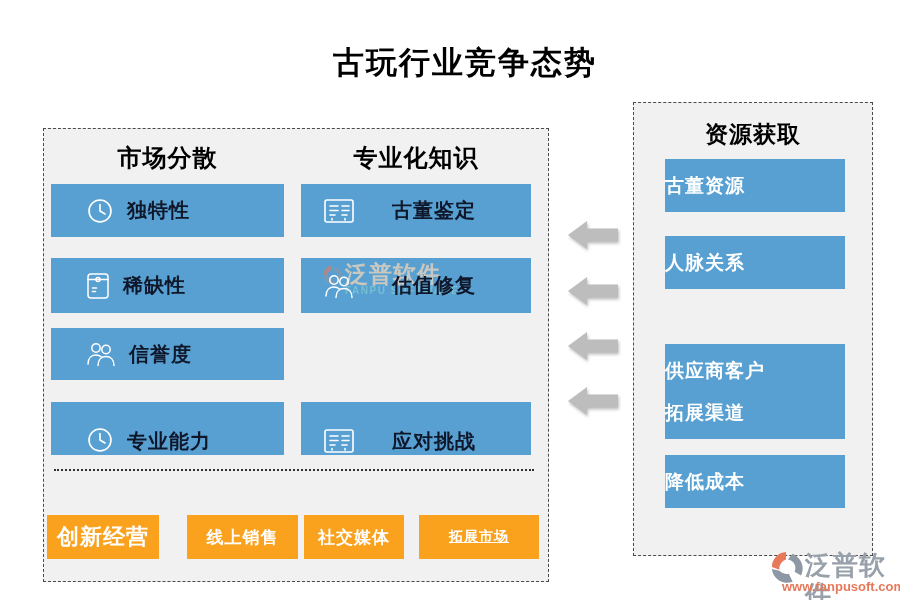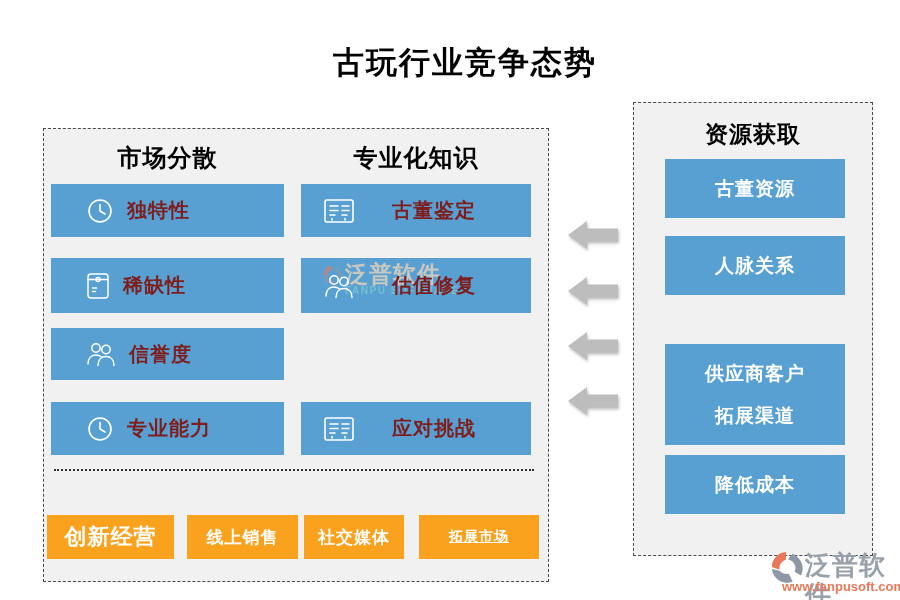--- a/index.html
+++ b/index.html
@@ -18,49 +18,49 @@
   #right-panel{left:633px;top:102px;width:240px;height:454px;}
   .col-header{
     position:absolute;top:13px;height:28px;font-size:24px;font-weight:bold;color:#000;
     text-align:center;letter-spacing:1px;
   }
   .hdr-a{left:7px;width:233px;}
   .hdr-b{left:257px;width:230px;}
   .hdr-r{left:0;width:238px;top:16px;font-size:23px;}
   .btn-blue{
     position:absolute;background:#58a0d2;display:flex;align-items:center;
-    color:#7f1d1d;
+    color:#0f172a;
   }
   .btn-blue .lbl{
     font-size:20px;font-weight:bold;position:relative;z-index:3;letter-spacing:1px;
   }
   .col-a{left:7px;width:233px;}
   .col-b{left:257px;width:230px;}
   .col-a .ic{margin-left:34px;}
   .col-a .lbl{margin-left:12px;}
   .col-b .ic{margin-left:22px;}
   .col-b .lbl{flex:1;text-align:center;padding-right:18px;}
   .ic{display:flex;align-items:center;position:relative;z-index:3;}
   .r1{top:55px;height:53px;} .r2{top:129px;height:55px;}
-  .r3{top:199px;height:52px;} .r4{top:273px;height:53px;}
+  .r3{top:199px;height:52px;} .r4{top:273px;height:53px;align-items:flex-end;}
   .rp-btn{
-    position:absolute;left:31px;width:180px;height:59px;background:#58a0d2;
-    display:flex;align-items:center;justify-content:center;color:#fff;
+    position:absolute;left:31px;width:180px;height:53px;background:#58a0d2;
+    display:flex;align-items:center;justify-content:flex-start;color:#fff;
     font-size:19px;font-weight:bold;letter-spacing:1px;
   }
   .rp1{top:56px;} .rp2{top:133px;} .rp3{top:207px;margin-top:34px;} .rp4{top:283px;} .rp5{top:352px;}
   .divider{
     position:absolute;left:10px;top:340px;width:480px;height:0;
     border-top:2px dotted #2f2f2f;
   }
   .btn-orange{
     position:absolute;top:386px;height:44px;background:#faa21d;color:#fff;
     display:flex;align-items:center;justify-content:center;font-weight:bold;letter-spacing:1px;
   }
-  .og1{left:3px;width:127px;font-size:22px;}
+  .og1{left:3px;width:112px;font-size:22px;}
   .og2{left:143px;width:111px;font-size:17px;}
   .og3{left:260px;width:100px;font-size:17px;}
   .og4{left:375px;width:120px;font-size:14px;text-decoration:underline;}
   .arrow{position:absolute;left:568px;width:50px;height:30px;}
   .a1{top:220px;} .a2{top:276px;} .a3{top:331px;} .a4{top:386px;}
   .watermark{
     position:absolute;left:278px;top:134px;z-index:2;display:flex;align-items:flex-start;
     pointer-events:none;
   }
   .wm-txt{

